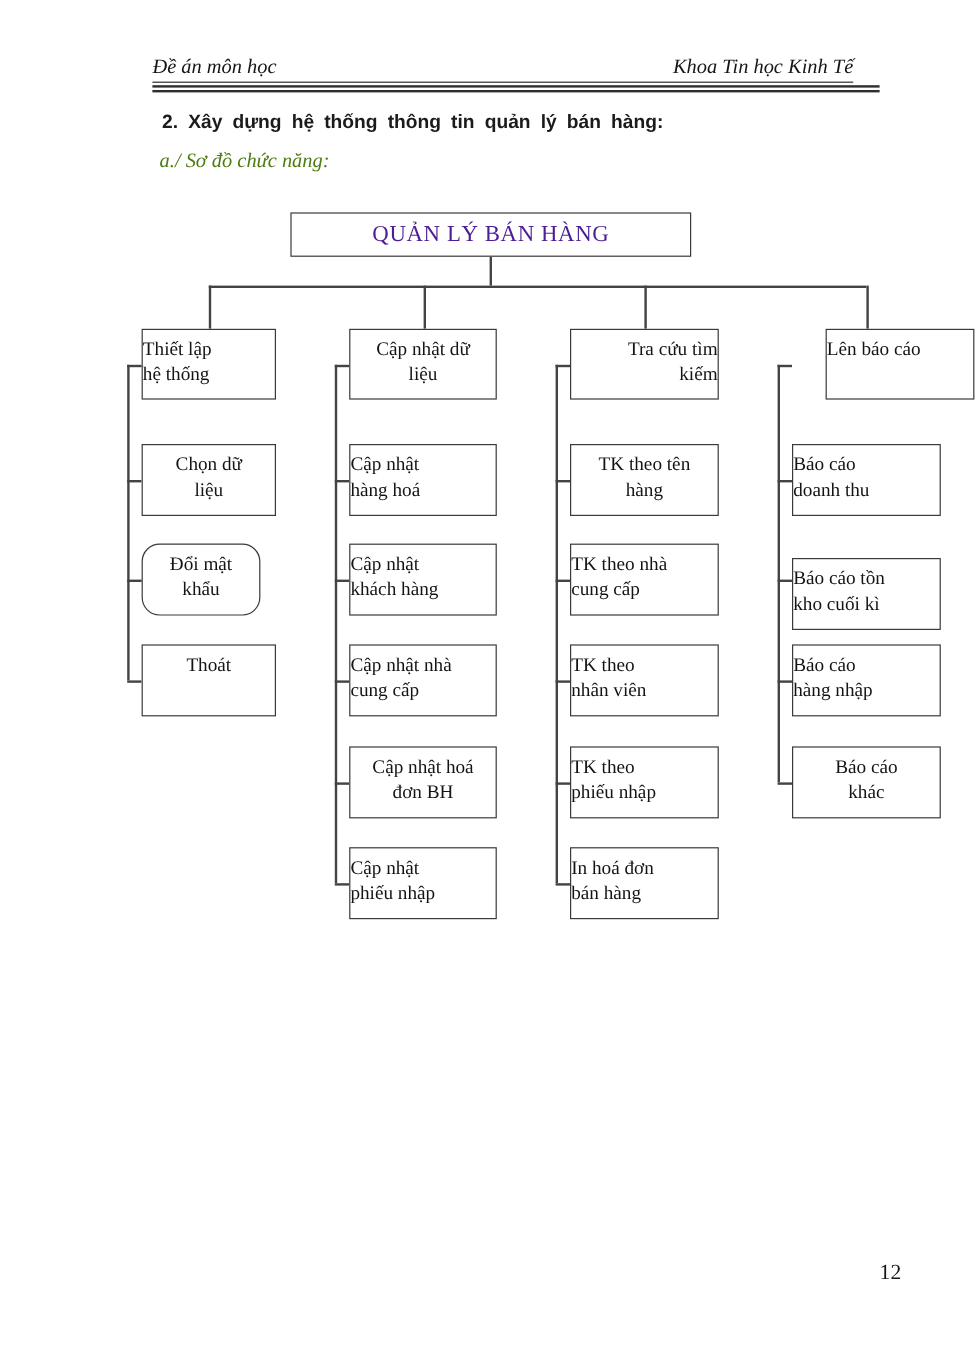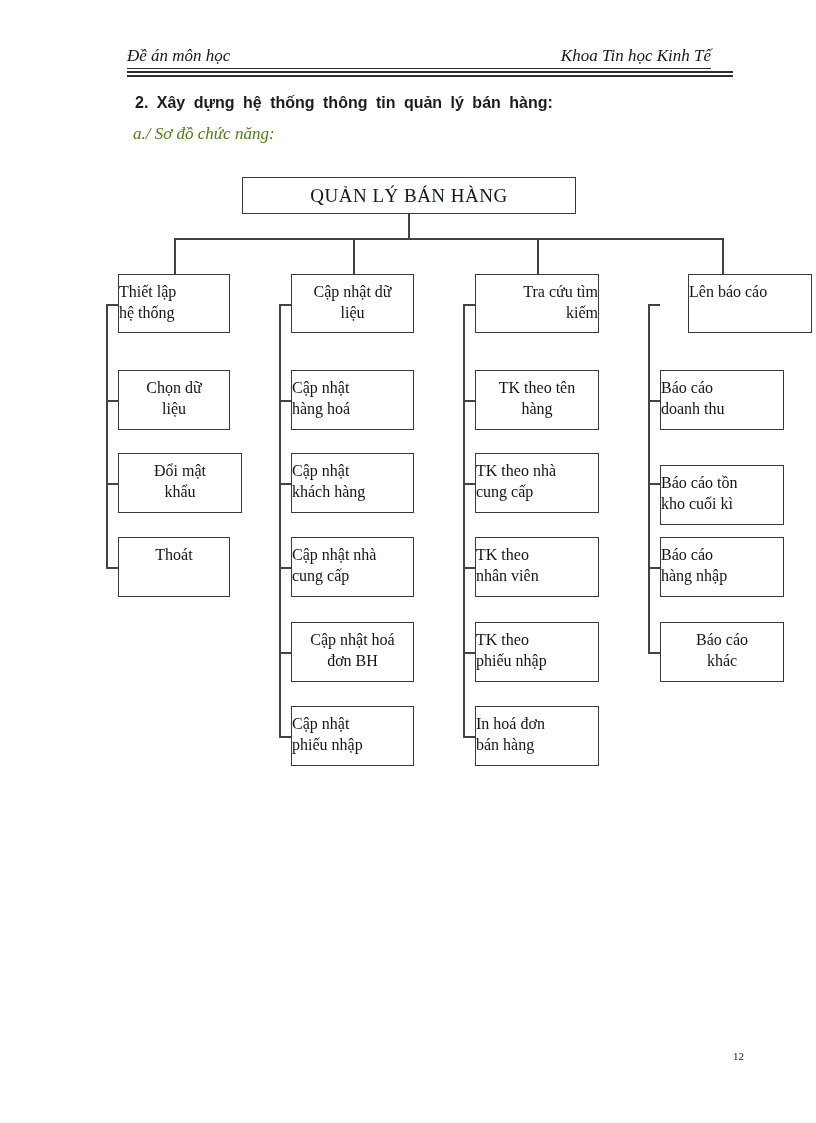--- a/index.html
+++ b/index.html
@@ -35,24 +35,24 @@
     border:1px solid #3a3a3a; background:#ffffff;
     font-size:16px; line-height:21px; padding-top:6px; color:#141414;
   }
   .node.center { text-align:center; }
   .node.left { text-align:left; padding-right:3px; }
   .node .nline { display:block; }
   .root-node {
     position:absolute; left:242px; top:177px; width:334px; height:37px;
     box-sizing:border-box; border:1px solid #3a3a3a; background:#fff;
     text-align:center; font-size:19px; line-height:35px;
-    letter-spacing:0.5px; color:#0f172a;
+    letter-spacing:0.5px; color:#4c1d95;
   }
   .cline { position:absolute; background:#434343; }
-  .page-number { position:absolute; left:733px; top:1050px; font-size:11px; }
+  .page-number { position:absolute; left:733px; top:1050px; font-size:18px; }
 </style>
 </head>
 <body>
 
 <div class="page">
 
   <div class="doc-header">
     <div class="doc-header-row">
       <span>Đề án môn học</span>
       <span>Khoa Tin học Kinh Tế</span>
@@ -72,21 +72,21 @@
         <span class="nline">hệ thống</span>
       </div>
       <div class="cline" style="left: 106px; top: 304px; width: 1.5px; height: 263px;"></div>
       <div class="cline" style="left: 106px; top: 304px; width: 12px; height: 1.5px;"></div>
       <div class="cline" style="left: 106px; top: 400px; width: 12px; height: 1.5px;"></div>
       <div class="node center" style="left: 118px; top: 370px; width: 112px; height: 60px;">
         <span class="nline">Chọn dữ</span>
         <span class="nline">liệu</span>
       </div>
       <div class="cline" style="left: 106px; top: 483px; width: 12px; height: 1.5px;"></div>
-      <div class="node center" style="left: 118px; top: 453px; width: 124px; height: 60px;">
+      <div class="node center" style="left: 118px; top: 453px; width: 99px; height: 60px; border-radius: 15px;">
         <span class="nline">Đổi mật</span>
         <span class="nline">khẩu</span>
       </div>
       <div class="cline" style="left: 106px; top: 567px; width: 12px; height: 1.5px;"></div>
       <div class="node center" style="left: 118px; top: 537px; width: 112px; height: 60px;">
         <span class="nline">Thoát</span>
       </div>
       <div class="cline" style="left: 353px; top: 238px; width: 1.5px; height: 36px;"></div>
       <div class="node center" style="left: 291px; top: 274px; width: 123px; height: 59px;">
         <span class="nline">Cập nhật dữ</span>

